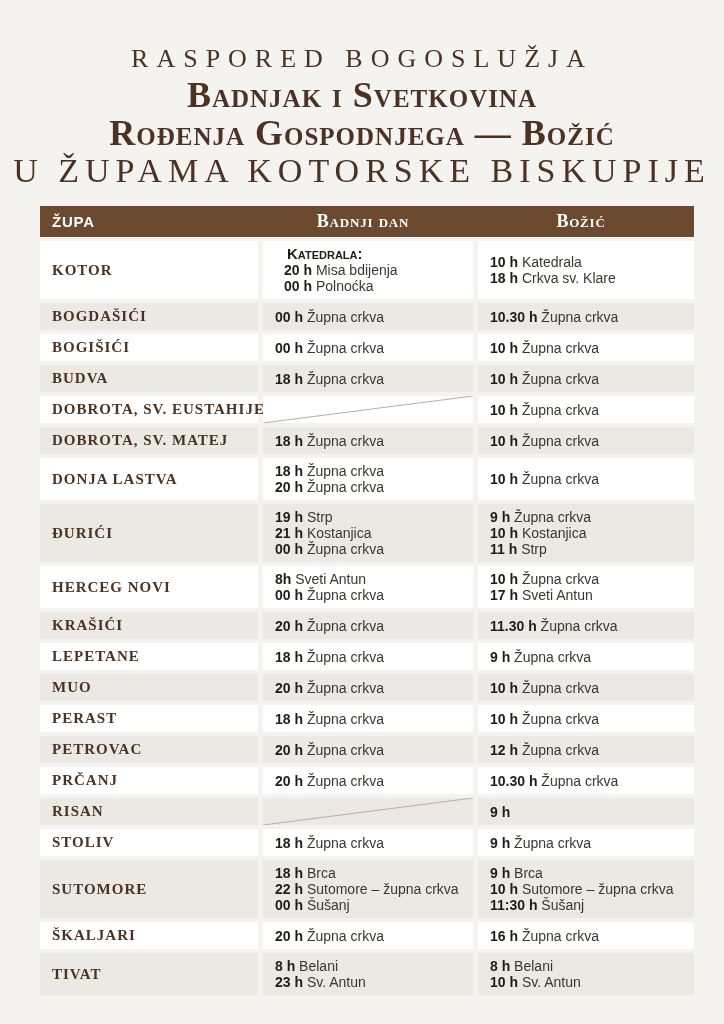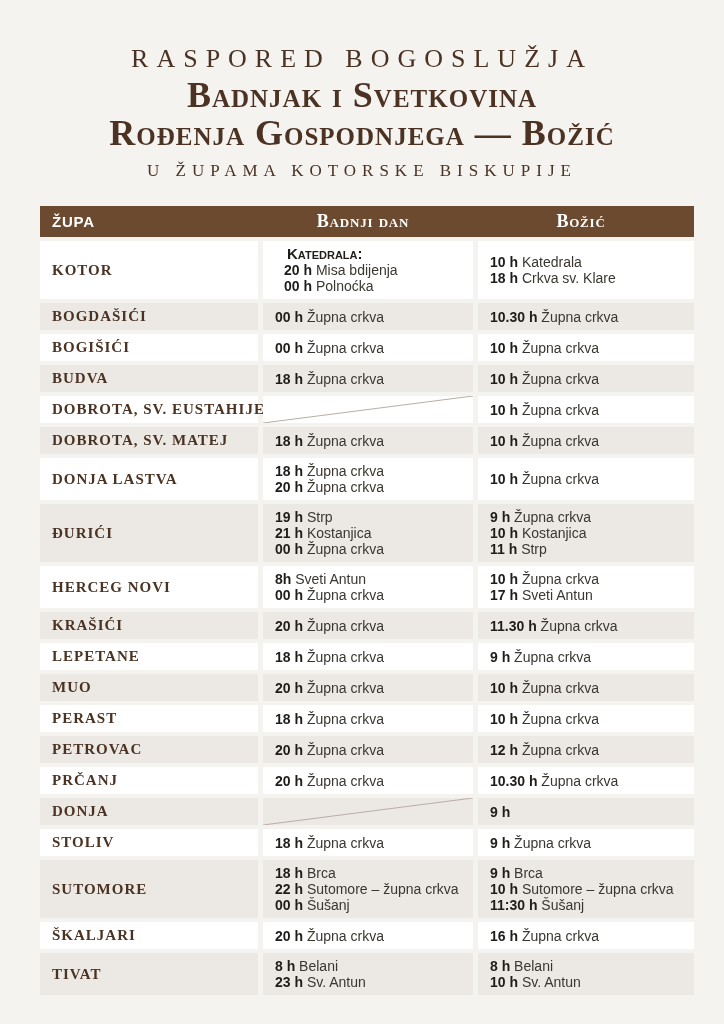--- a/index.html
+++ b/index.html
@@ -27,21 +27,21 @@
     font-weight:500;
   }
   .t-line2,.t-line3{
     font-size:36px;
     line-height:38px;
     font-weight:bold;
     font-variant:small-caps;
     letter-spacing:1px;
   }
   .t-line4{
-    font-size:17px;
+    font-size:34px;
     letter-spacing:6px;
     line-height:34px;
     margin-top:2px;
     font-weight:500;
   }
 
   
   .table{
     margin:0 30px 0 40px;
     width:654px;
@@ -288,21 +288,21 @@
         <div class="row base">
           <div class="cell zupa-cell">PRČANJ</div>
           <div class="cell sched-cell">
             <div class="time-line"><b>20 h</b><span> Župna crkva</span></div>
           </div>
           <div class="cell sched-cell">
             <div class="time-line"><b>10.30 h</b><span> Župna crkva</span></div>
           </div>
         </div>
         <div class="row alt">
-          <div class="cell zupa-cell">DONJA</div>
+          <div class="cell zupa-cell">RISAN</div>
           <div class="cell sched-cell">
             <svg class="diag-svg" viewBox="0 0 100 100" preserveAspectRatio="none">
               <line x1="0" y1="100" x2="100" y2="0" stroke="#b8aea5" stroke-width="1" vector-effect="non-scaling-stroke"></line>
             </svg>
           </div>
           <div class="cell sched-cell">
             <div class="time-line"><b>9 h</b></div>
           </div>
         </div>
         <div class="row base">

